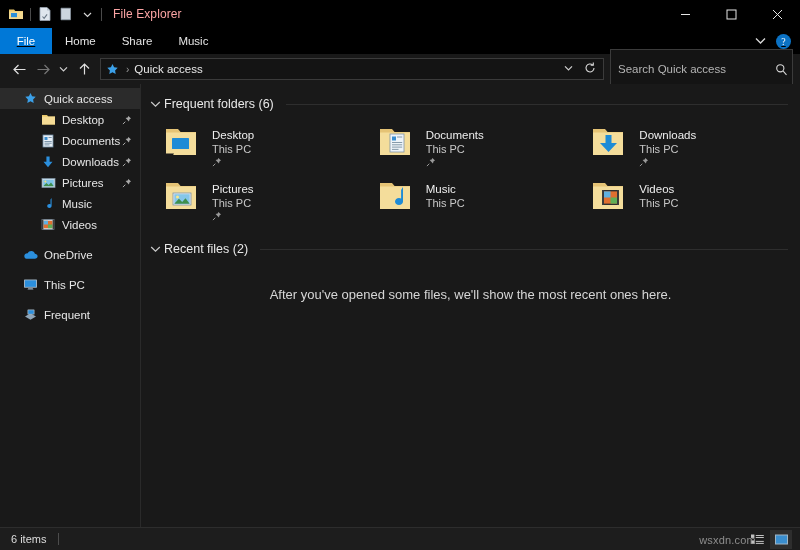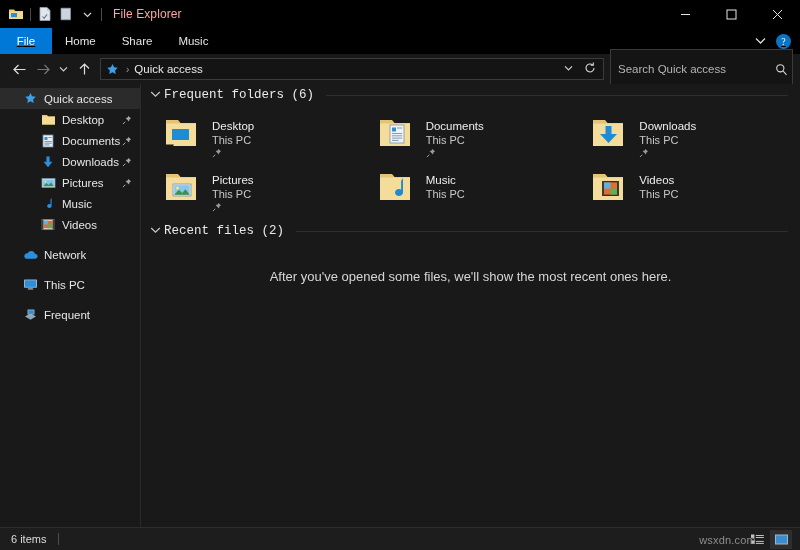--- a/index.html
+++ b/index.html
@@ -144,21 +144,21 @@
   }
   .lvl0 { padding-left: 22px; }
   .lvl1 { padding-left: 40px; }
   .navgap { height: 9px; }
 
   
   .content { flex: 1 1 auto; position: relative; overflow: hidden; background: #191919; }
   .group-hdr {
     display: flex; align-items: center;
     padding: 0 12px 0 9px;
-    height: 22px;  font-family: Liberation Mono, monospace;
+    height: 22px; margin-top: 9px;
   }
   .group-chev { color: #c9c9c9; font-size: 10px; width: 14px; }
   .group-title { color: #e9e9e9; font-size: 12.5px; white-space: nowrap; }
   .group-rule { flex: 1 1 auto; height: 1px; background: #2e2e2e; margin-left: 12px; }
 
   .tiles {
     display: grid;
     grid-template-columns: repeat(3, 1fr);
     row-gap: 0px;
     padding: 6px 0 0 18px;
@@ -431,21 +431,21 @@
       </div>
 
       <div class="navgap"></div>
 
       <div class="navitem lvl0">
         <span class="ni-ico">
           <svg width="16" height="11" viewBox="0 0 16 11">
             <path d="M4.4 9.8h8.4c1.6 0 2.8-1.1 2.8-2.5s-1.2-2.5-2.7-2.5c-.3-1.6-1.8-2.8-3.6-2.8-1.6 0-3 .9-3.5 2.3-.2 0-.3-.1-.5-.1C3.6 4.2 2.3 5.4 2.3 7S3.2 9.8 4.4 9.8z" fill="#2b8fdd"></path>
           </svg>
         </span>
-        <span class="ni-label">Network</span>
+        <span class="ni-label">OneDrive</span>
       </div>
 
       <div class="navgap"></div>
 
       <div class="navitem lvl0">
         <span class="ni-ico">
           <svg width="15" height="13" viewBox="0 0 15 13">
             <rect x="1" y="1.5" width="13" height="8.2" rx=".6" fill="#9fb3c4"></rect>
             <rect x="2" y="2.4" width="11" height="6.4" fill="#2b8fdd"></rect>
             <path d="M4.5 11.5h6l-.8-1.3H5.3z" fill="#9fb3c4"></path>

